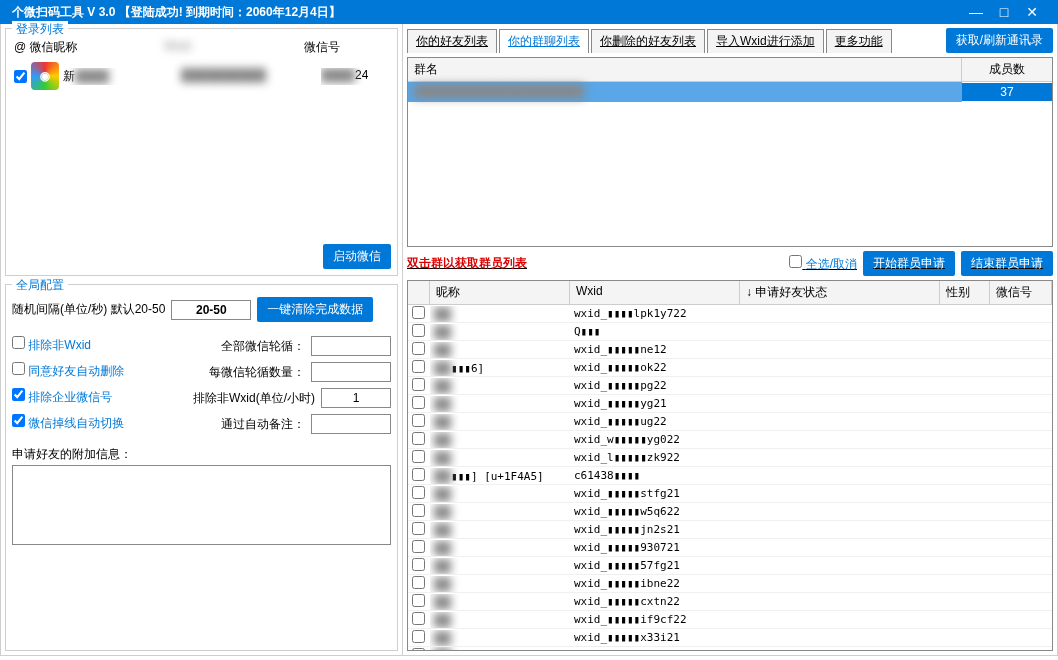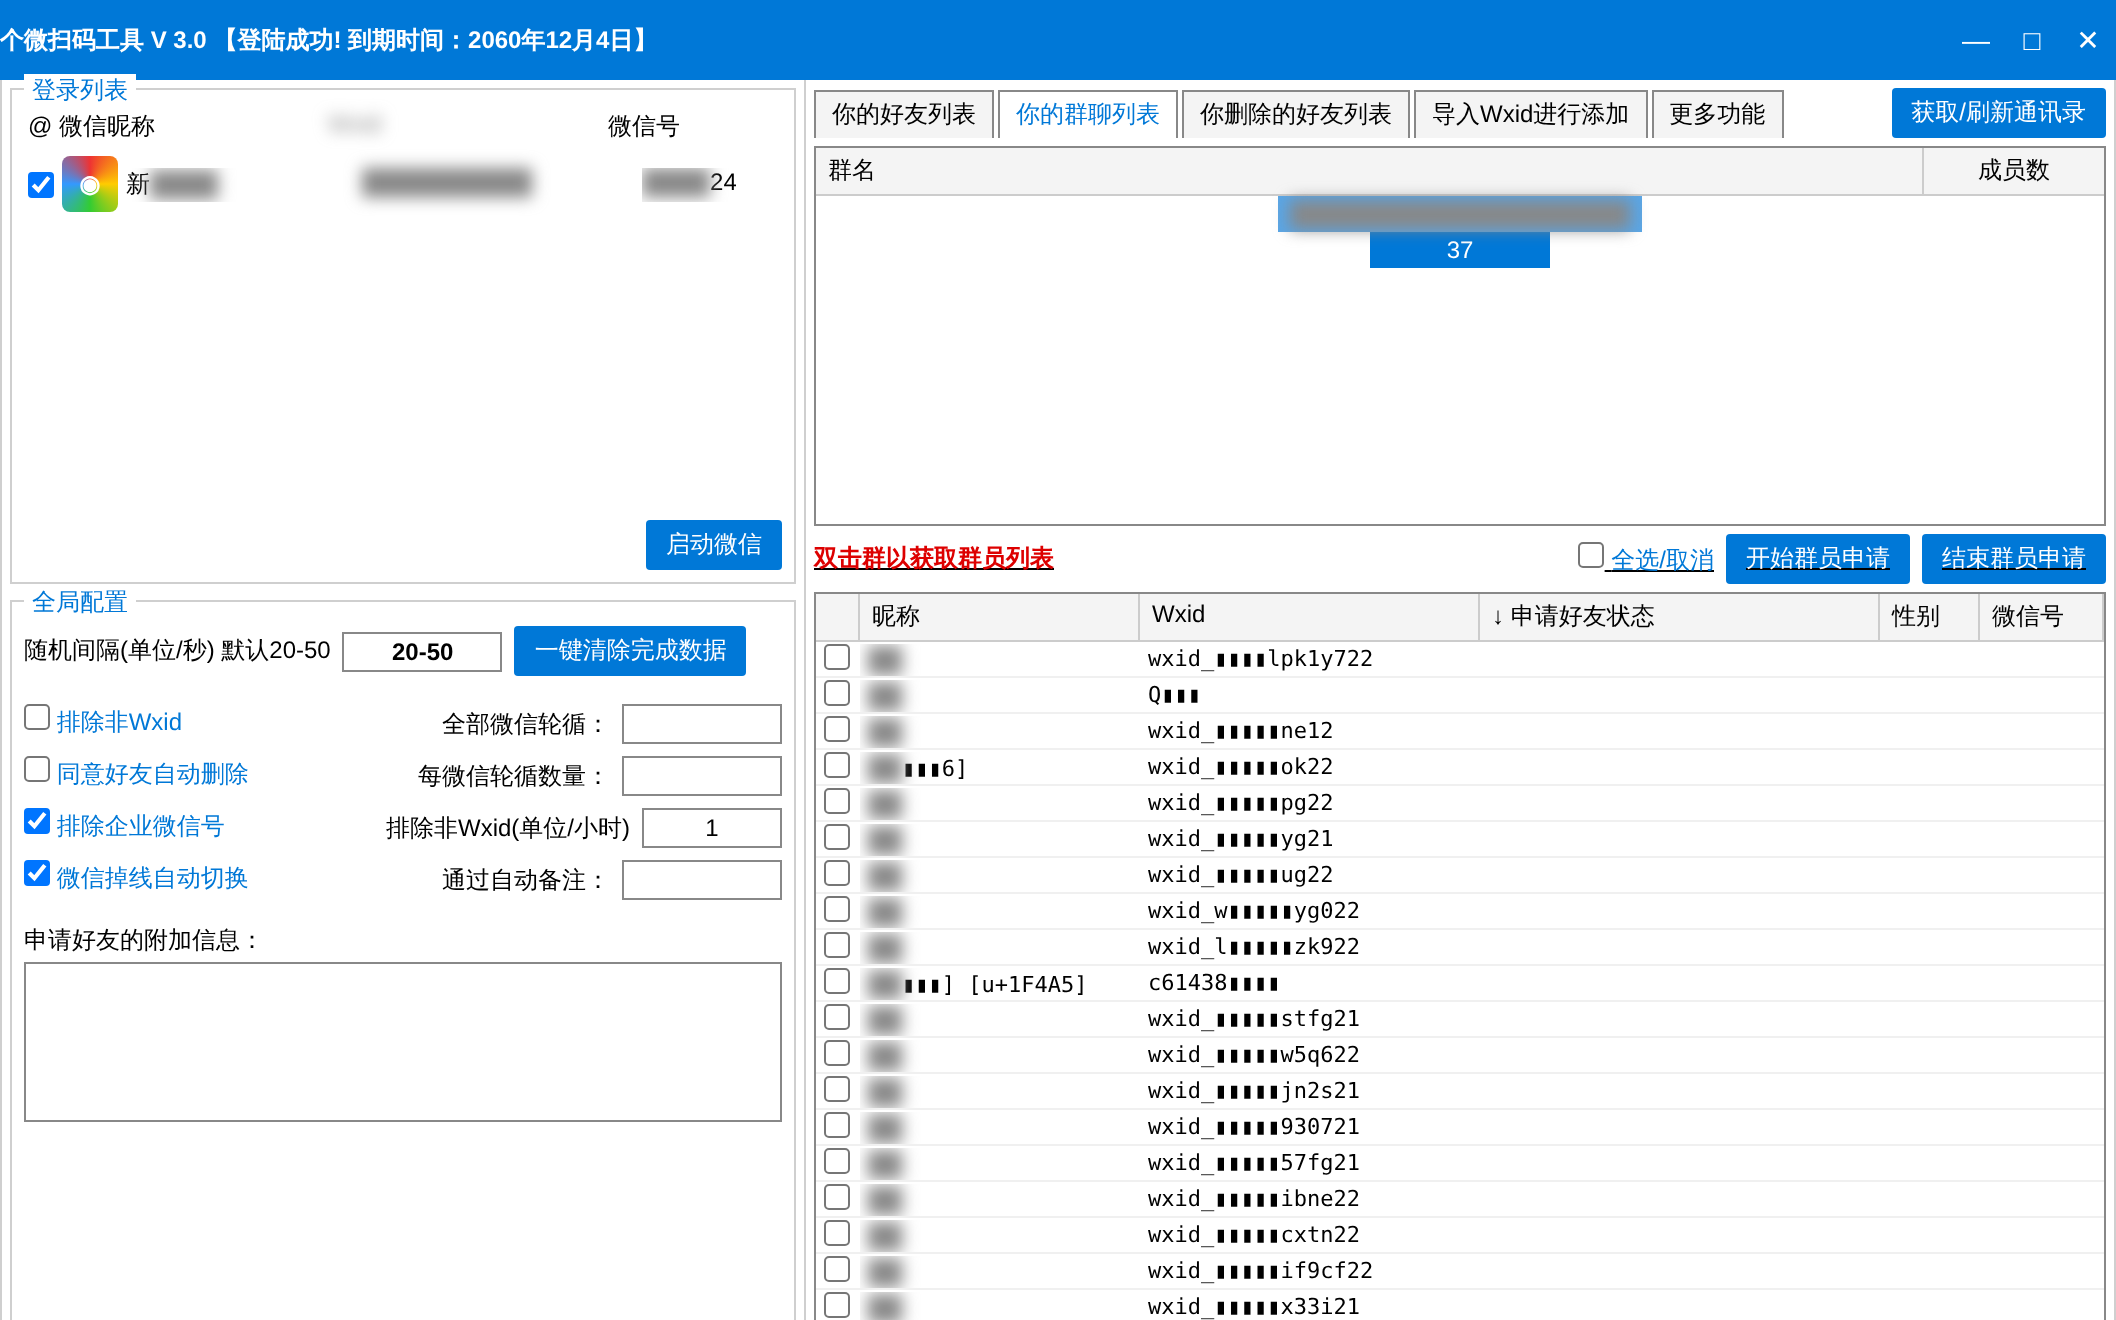--- a/index.html
+++ b/index.html
@@ -1,17 +1,17 @@
 <!DOCTYPE html>
 <html><head>
 <meta charset="utf-8">
 <style>
 * { box-sizing: border-box; margin: 0; padding: 0; font-family: "Microsoft YaHei", sans-serif; font-size: 12px; }
 body { background: #fff; width: 1058px; height: 660px; overflow: hidden; }
-.titlebar { background: #0078d7; color: #fff; height: 40px; display: flex; align-items: center; padding: 0 0; }
+.titlebar { background: #0078d7; color: #fff; height: 24px; display: flex; align-items: center; padding: 0 12px; }
 .titlebar .title { flex: 1; font-weight: bold; }
 .titlebar .wbtn { width: 28px; text-align: center; cursor: pointer; font-size: 14px; }
 .main { display: flex; height: 632px; border: 1px solid #cfcfcf; border-top: none; }
 .left { width: 402px; border-right: 1px solid #cfcfcf; display: flex; flex-direction: column; }
 .right { flex: 1; display: flex; flex-direction: column; padding: 4px; gap: 4px; }
 .groupbox { border: 1px solid #cfcfcf; margin: 4px; padding: 6px; position: relative; }
 .groupbox > .legend { position: absolute; top: -8px; left: 6px; background: #fff; padding: 0 4px; color: #0078d7; text-align: center; }
 .loginlist { height: 248px; display: flex; flex-direction: column; }
 .loginlist .hdr { display: flex; padding: 4px 2px; font-size: 12px; }
 .loginlist .hdr .c1 { width: 150px; } .loginlist .hdr .c2 { width: 140px; } .loginlist .hdr .c3 { flex: 1; }
@@ -29,28 +29,28 @@
 .cfggrid { display: flex; align-items: flex-end; }
 .cfggrid .col1 { width: 160px; }
 .cfggrid .col2 { flex: 1; }
 .cfggrid .lbl { display: block; margin: 8px 0; color: #0078d7; }
 .cfggrid .kv { display: flex; align-items: center; justify-content: flex-end; margin: 6px 0; gap: 6px; }
 .btnrow { display: flex; gap: 20px; margin: 16px 0 8px; }
 .btnrow .btn-blue { flex: 1; text-align: center; }
 .additional { font-size: 12px; margin: 6px 0 2px; }
 textarea.msgbox { width: 100%; height: 80px; border: 1px solid #888; resize: none; padding: 4px; }
 .tabrow { display: flex; align-items: center; gap: 2px; }
-.tab { border: 1px solid #888; border-bottom: none; padding: 3px 8px; background: #f4f4f4; cursor: pointer; }
+.tab { border: 1px solid #888; border-bottom: none; padding: 3px 8px; background: #f4f4f4; cursor: pointer; text-decoration: underline; }
 .tab.active { background: #fff; color: #0078d7; }
 .refreshbtn { margin-left: auto; }
 .grouplist { border: 1px solid #888; height: 190px; overflow: hidden; }
 .grouplist .ghdr { display: flex; background: #f4f4f4; border-bottom: 1px solid #ccc; }
 .grouplist .ghdr .gc1 { flex: 1; padding: 3px 6px; border-right: 1px solid #ccc; }
 .grouplist .ghdr .gc2 { width: 90px; padding: 3px 6px; text-align: center; }
-.grouplist .grow { display: flex; align-items: center; flex-direction: column; }
+.grouplist .grow { display: flex; align-items: center; }
 .grouplist .grow .gc1 { flex: 1; padding: 2px 6px; background: #5aa6e6; color: #fff; height: 20px; }
 .grouplist .grow .gc2 { width: 90px; text-align: center; background: #0078d7; color: #fff; padding: 2px; }
 .midbar { display: flex; align-items: center; gap: 6px; text-decoration: underline; }
 .midbar .hint { color: #d00; font-weight: bold; flex: 1; }
 .memberlist { border: 1px solid #888; flex: 1; overflow: hidden; display: flex; flex-direction: column; }
 .memberlist .mhdr { display: flex; background: #f4f4f4; border-bottom: 1px solid #ccc; }
 .memberlist .mhdr div { padding: 3px 6px; border-right: 1px solid #ccc; }
 .mc0 { width: 22px; } .mc1 { width: 140px; } .mc2 { width: 170px; } .mc3 { width: 200px; } .mc4 { width: 50px; } .mc5 { flex: 1; }
 .memberlist .mrow { display: flex; align-items: center; border-bottom: 1px solid #f0f0f0; height: 18px; }
 .memberlist .mrow div { padding: 1px 4px; white-space: nowrap; overflow: hidden; font-family: monospace; font-size: 11px; }

